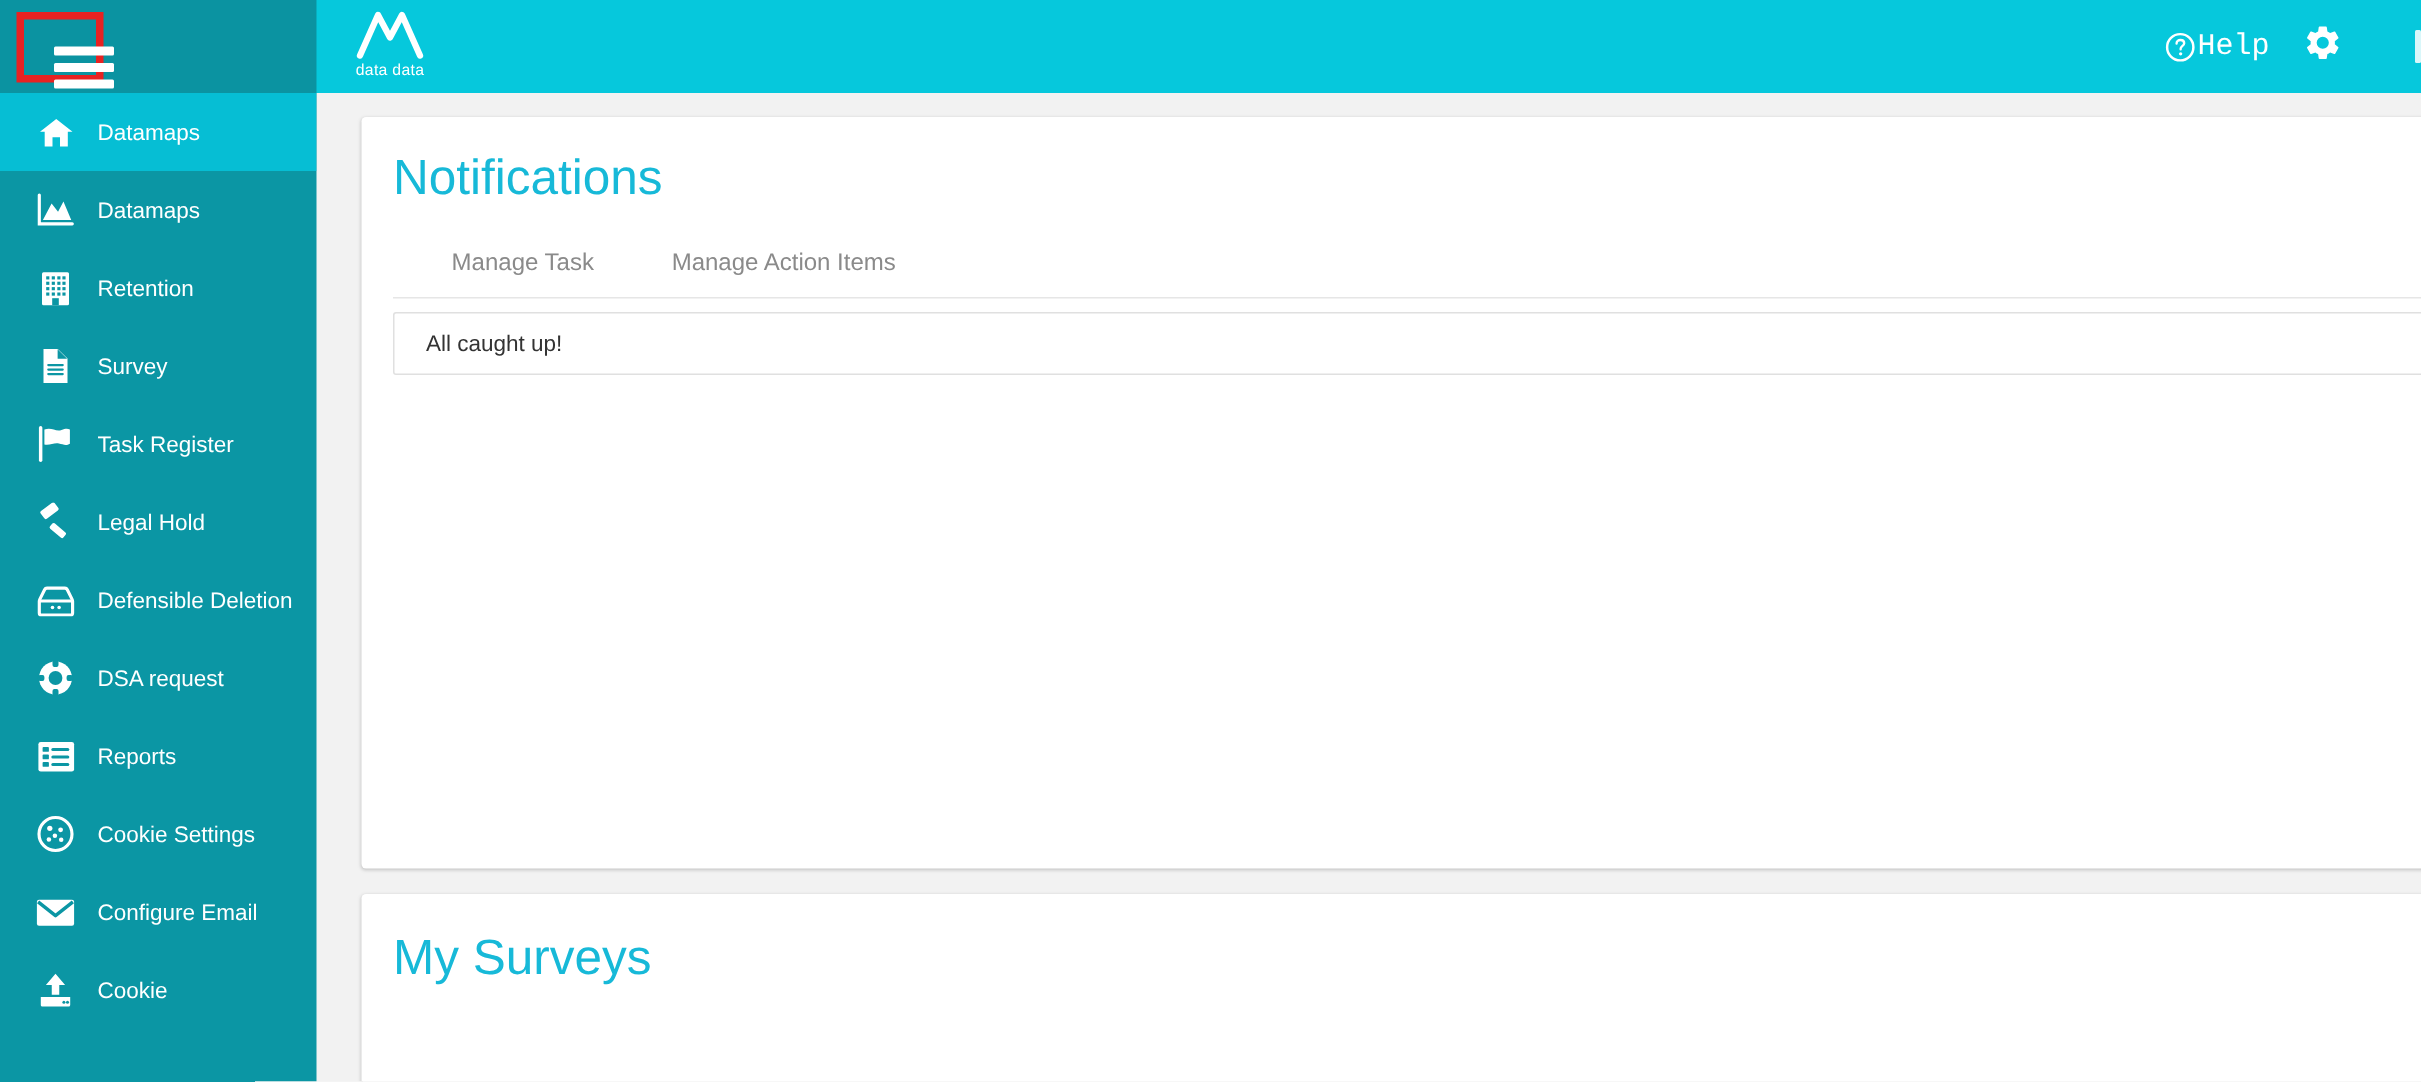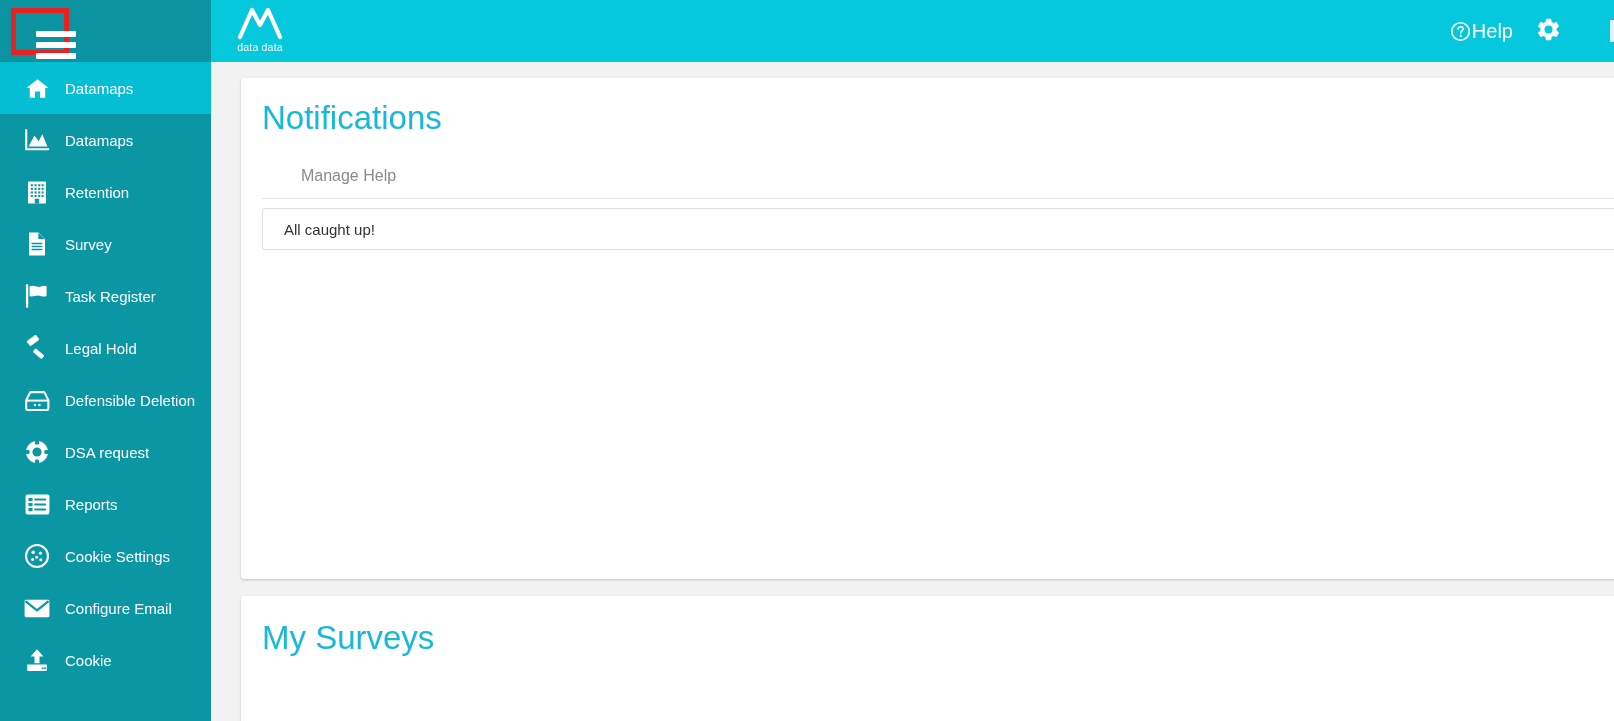--- a/index.html
+++ b/index.html
@@ -83,20 +83,21 @@
 
   
   .topbar-actions {
     position: absolute;
     right: 0; top: 0;
     height: 62px;
     display: flex;
     align-items: center;
     gap: 0px;
     padding-right: 0;
+    font-family: Liberation Mono, monospace;
   }
   .help-btn {
     display: flex;
     align-items: center;
     gap: 1px;
     color: #fff;
     cursor: pointer;
     font-size: 20px;
     margin-right: 22px;
   }
@@ -428,21 +429,22 @@
     </div>
 
   </nav>
 
   <main class="content">
 
     <section class="card card-notifications">
       <h2 class="card-title">Notifications</h2>
 
       <div class="tabs">
-        <div class="tab">Manage Help</div>
+        <div class="tab">Manage Task</div>
+        <div class="tab">Manage Action Items</div>
       </div>
 
       <div class="message-box">
         <span>All caught up!</span>
       </div>
     </section>
 
     <section class="card card-surveys">
       <h2 class="card-title">My Surveys</h2>
     </section>

